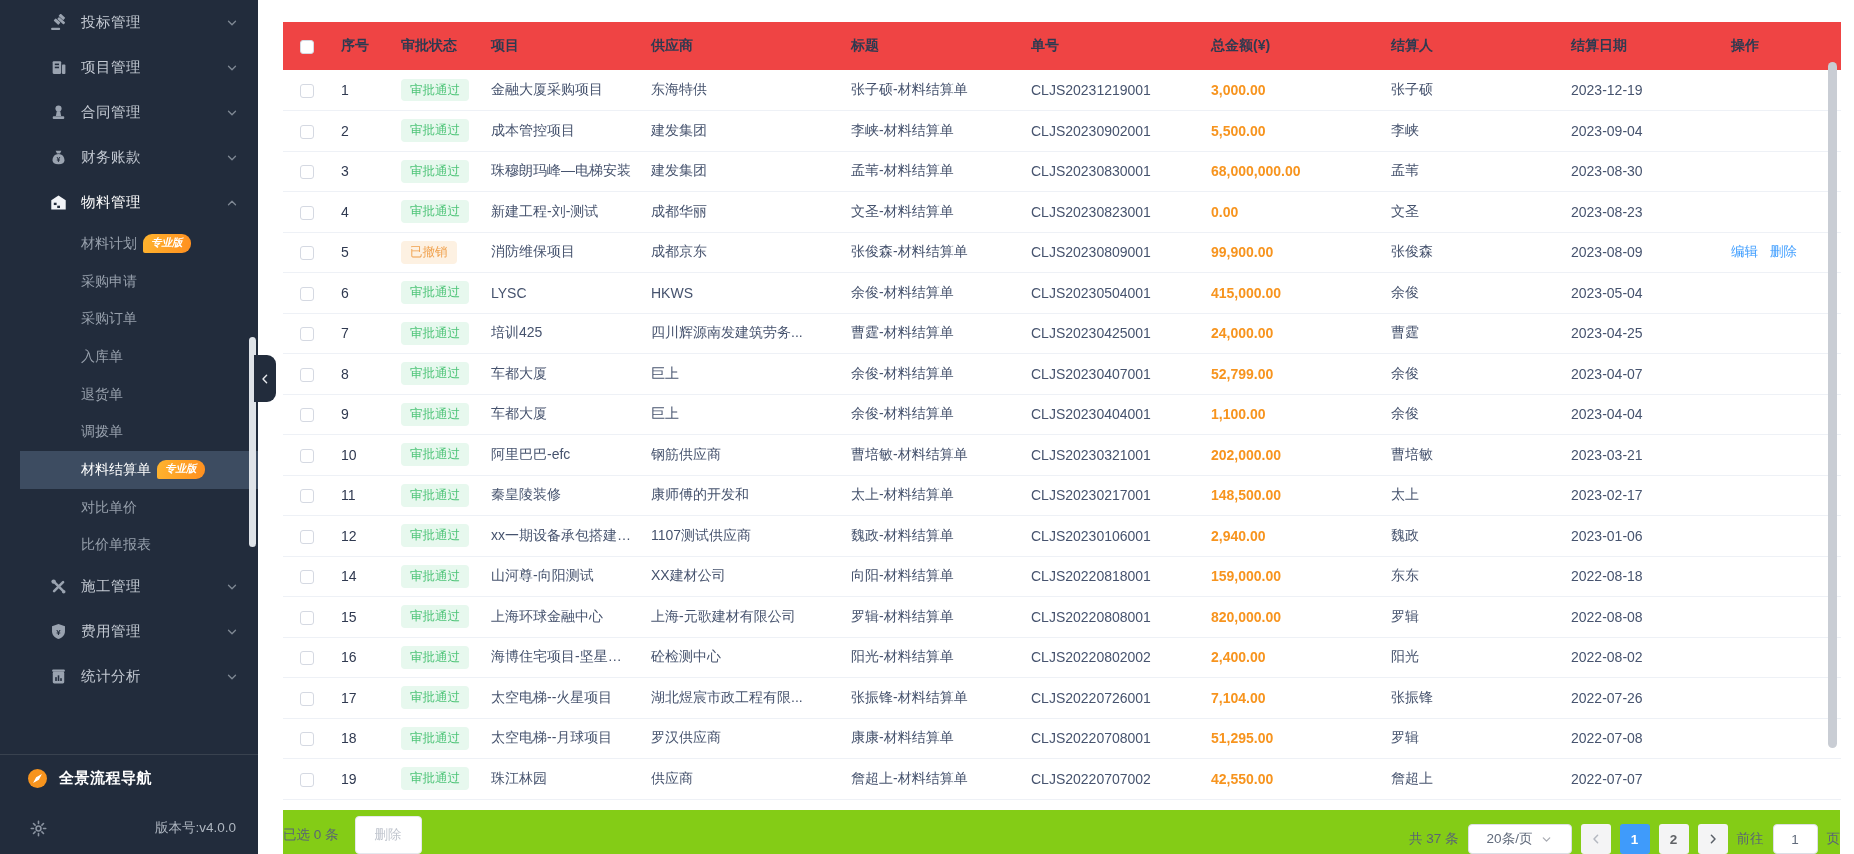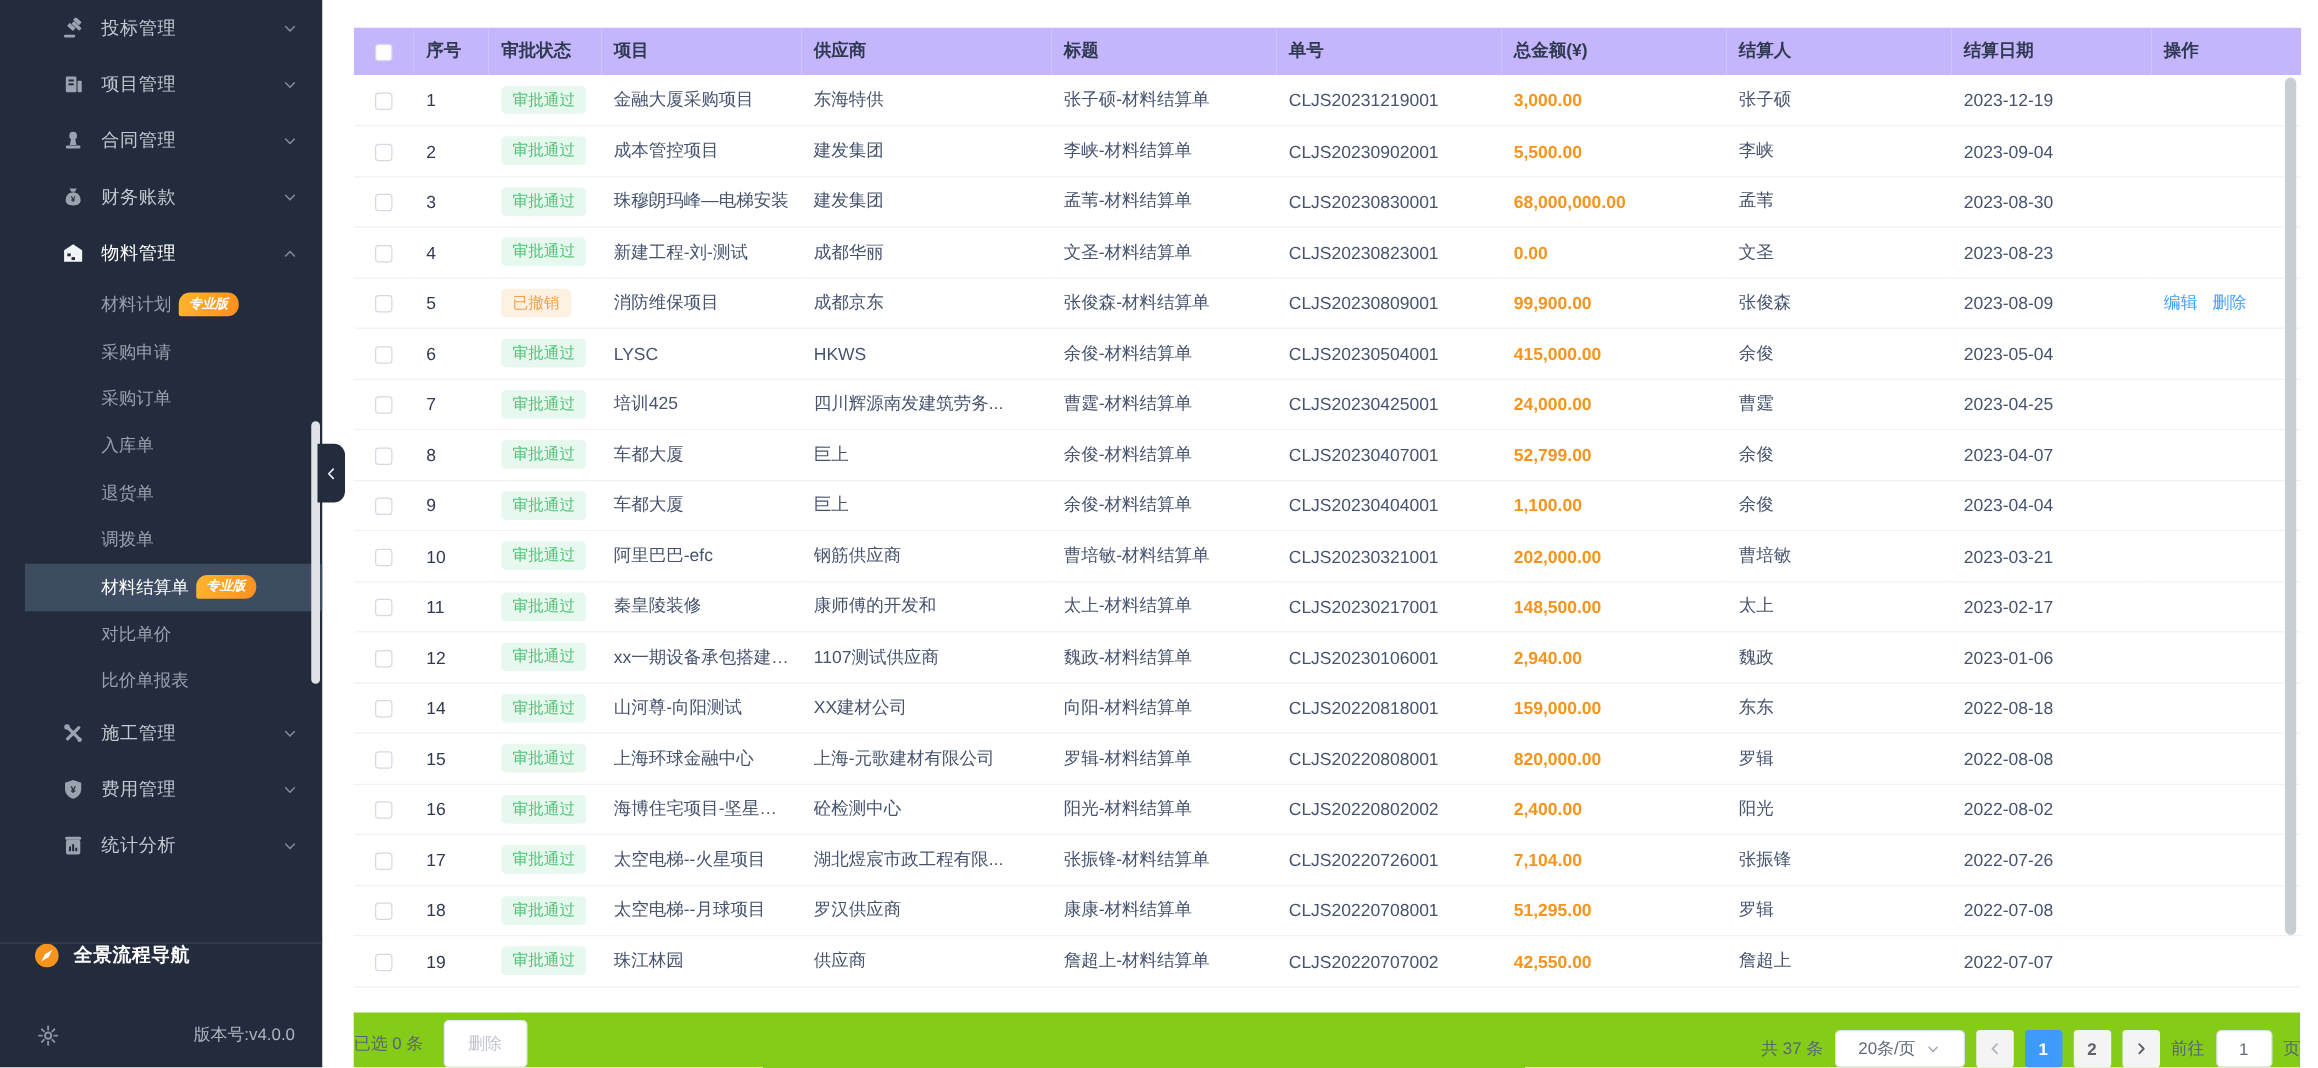--- a/index.html
+++ b/index.html
@@ -18,38 +18,38 @@
   .m-top.open .m-icon { color:#f2f4f7; }
   .chev { width:12px; height:12px; margin-left:auto; color:#7f8894; flex:0 0 auto; }
   .chev.up { transform:rotate(180deg); }
   .m-sub { display:flex; align-items:center; height:37.7px; padding-left:61px; font-size:14px;
            color:#97a0ac; cursor:pointer; }
   .m-sub.selected { background:#3d4c61; color:#fff; }
   .pro-badge { margin-left:6px; background:linear-gradient(100deg,#ffb42e,#ff8f1f); color:#fff;
                font-size:10.5px; font-style:italic; font-weight:bold; padding:2px 8px 3px;
                border-radius:9px 9px 9px 2px; white-space:nowrap; }
   .sidebar-bottom { margin-top:auto; border-top:1px solid #39424f; }
-  .panorama { display:flex; height:47px; padding-left:28px; cursor:pointer; }
+  .panorama { display:flex; align-items:center; height:47px; padding-left:28px; cursor:pointer; }
   .panorama .p-icon { width:19px; height:19px; display:inline-flex; }
   .panorama .p-label { margin-left:12px; color:#fff; font-size:15px; font-weight:bold; letter-spacing:.5px; }
   .version-row { display:flex; align-items:center; justify-content:space-between; height:52px;
                  padding:0 22px 0 30px; color:#aeb6c0; font-size:13.5px; }
   .gear { width:17px; height:17px; display:inline-flex; cursor:pointer; }
   .sb-thumb { position:absolute; right:2px; top:337px; width:7px; height:210px;
               background:#dfe3e8; border-radius:4px; }
   .collapse-tab { position:absolute; left:254px; top:355px; width:22px; height:47px; z-index:6;
                   background:#222c3c; border-radius:0 9px 9px 0; display:flex; align-items:center;
                   justify-content:center; color:#e8eaee; cursor:pointer; }
   .collapse-tab svg { width:12px; height:12px; }
 
   
   main { flex:1; position:relative; background:#fff; height:854px; }
   .table-wrap { position:absolute; left:25px; top:22px; width:1558px; height:788px; overflow:hidden; }
   table { border-collapse:collapse; table-layout:fixed; width:1558px; }
-  thead th { background:#c4b5fd; height:38px; font-size:14px; font-weight:bold; color:#2f3a50;
+  thead th { background:#ef4444; height:48px; font-size:14px; font-weight:bold; color:#2f3a50;
              text-align:left; padding:0 10px; white-space:nowrap; }
   tbody td { height:40.5px; border-bottom:1px solid #eef1f6; font-size:14px; color:#46536e;
              padding:0 10px; white-space:nowrap; overflow:hidden; text-overflow:ellipsis; background:#fff; }
   .c-check, th.c-check { text-align:center; padding:0; }
   .checkbox { width:14px; height:14px; border:1px solid #d5d9e2; border-radius:3px;
               display:inline-block; background:#fff; vertical-align:middle; cursor:pointer; }
   .c-no { color:#2f3950; }
   .badge { display:inline-block; padding:3px 9px; border-radius:4px; font-size:12.5px; line-height:1.35; }
   .badge.approved { background:#e7f8ee; color:#4ec478; }
   .badge.revoked  { background:#fdf1e2; color:#f0a24f; }

